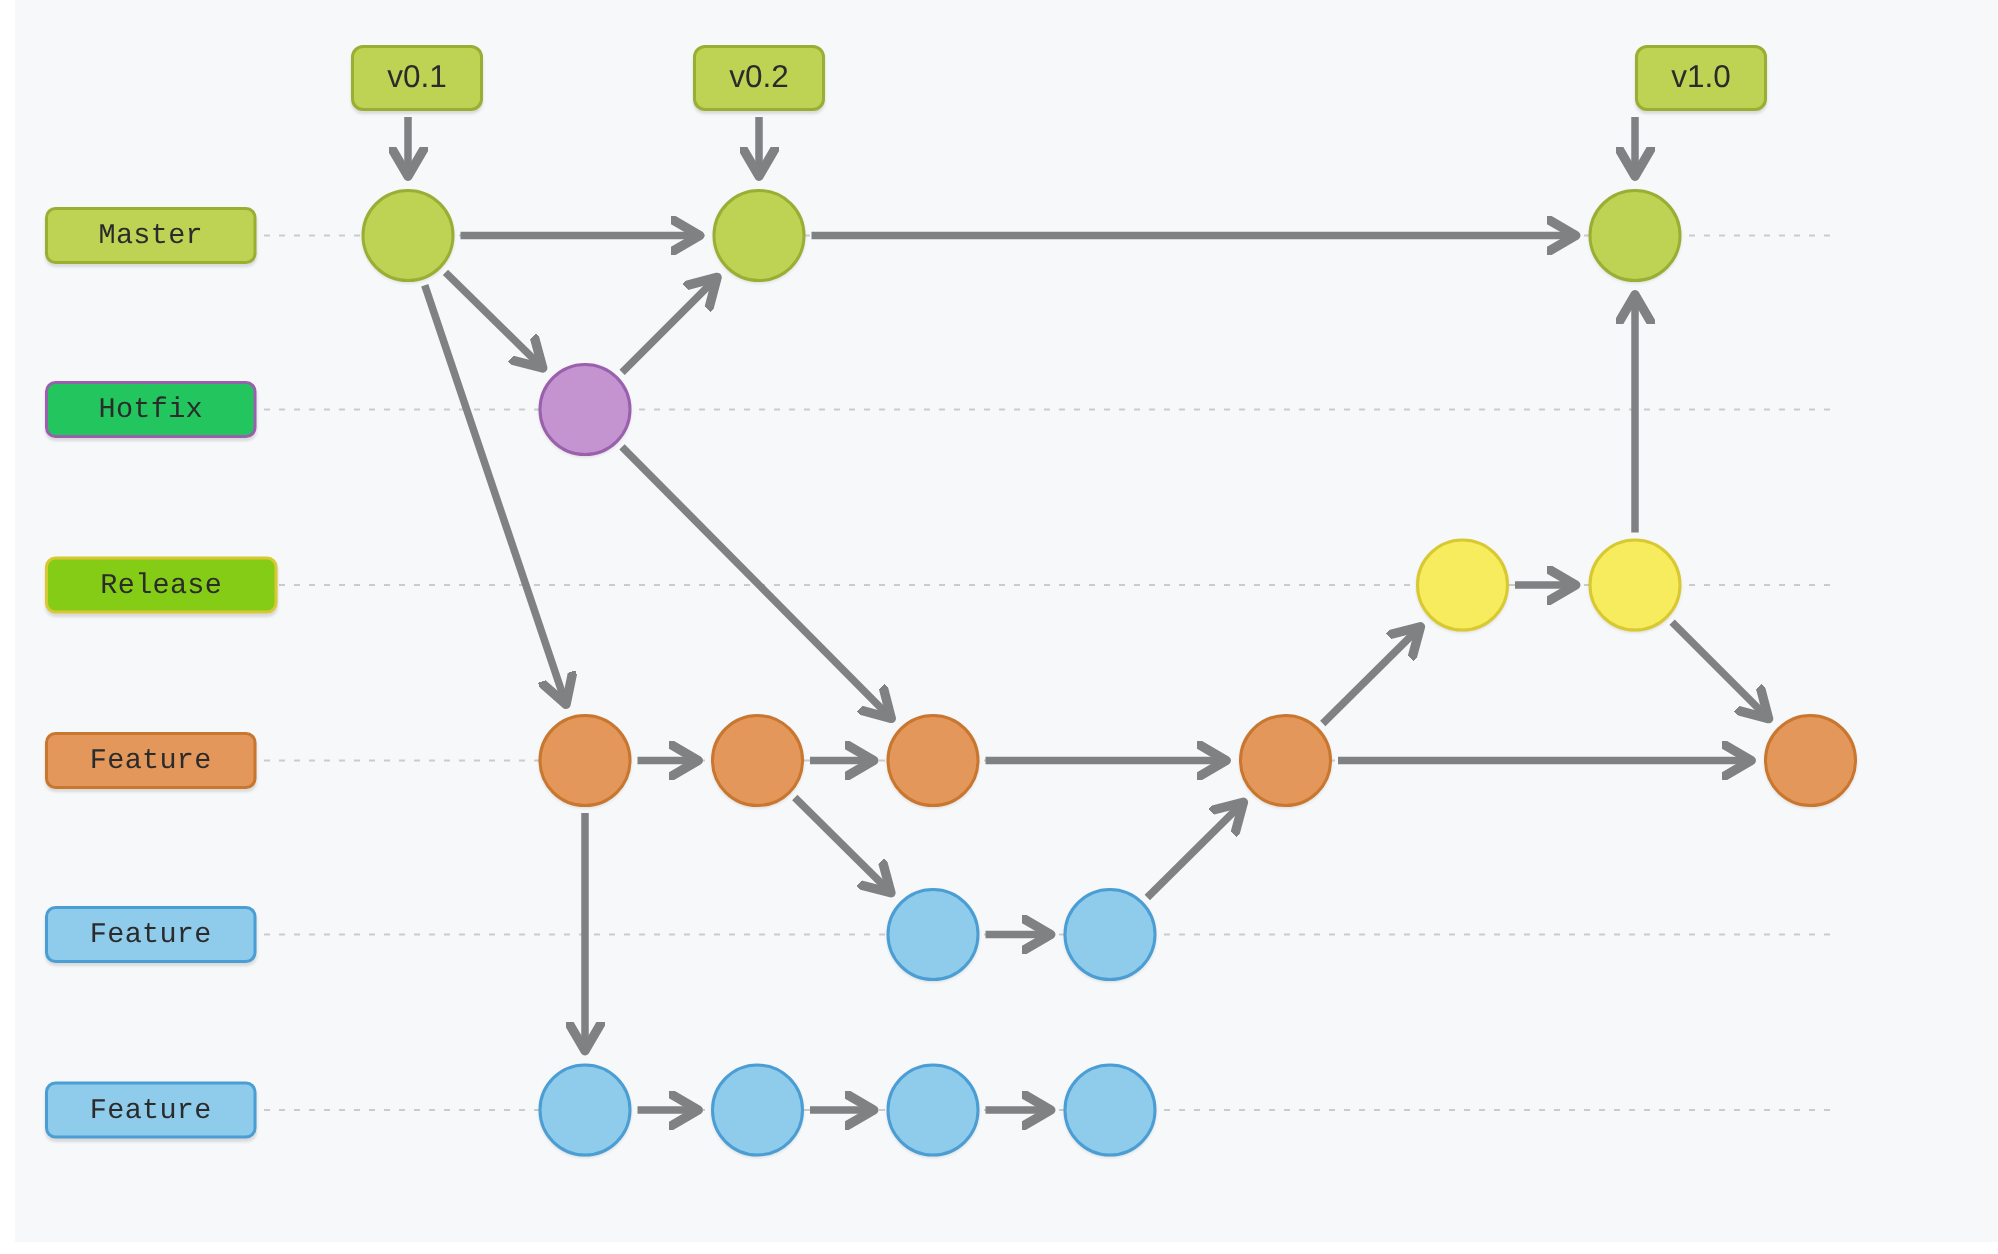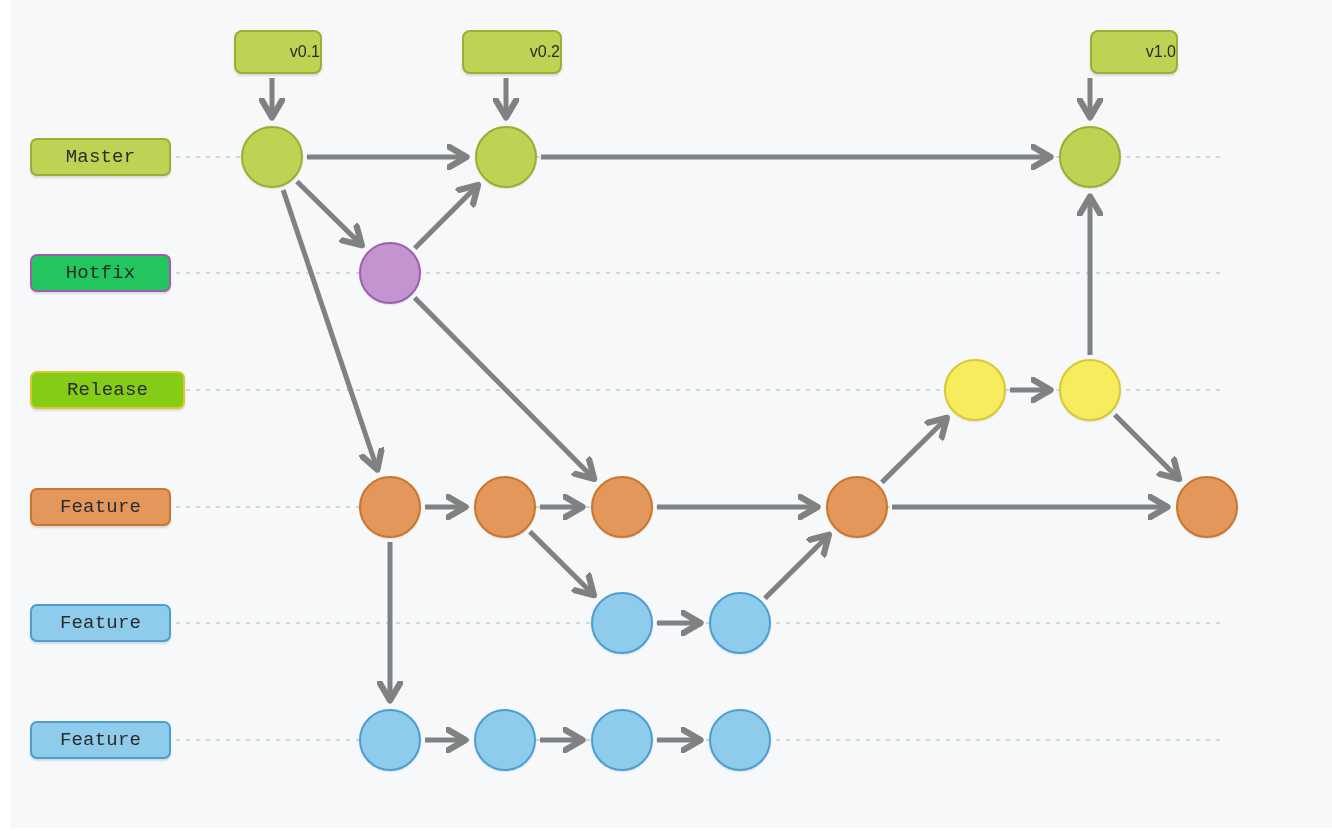--- a/index.html
+++ b/index.html
@@ -49,22 +49,22 @@
     border-width: 2px;
     letter-spacing: 0.2px;
     box-shadow: 0 2px 2px rgba(0,0,0,0.12);
     font-family: Liberation Mono, monospace;
   }
   .tag-box {
     position: absolute;
     box-sizing: border-box;
     height: 44px;
     line-height: 40px;
-    text-align: right;
-    font-size: 16px;
+    text-align: center;
+    font-size: 21px;
     color: #2b2b2b;
     border-radius: 8px;
     border: 2px solid #9aae34;
     background: #bed253;
     box-shadow: 0 2px 2px rgba(0,0,0,0.12);
   }
   .node {
     position: absolute;
     box-sizing: border-box;
     border-radius: 50%;
@@ -125,21 +125,21 @@
   <div id="lane-labels">
       <div class="lane-label" style="left: 30px; top: 138px; width: 141px; background: rgb(190, 210, 83); border-color: rgb(154, 174, 52);">Master</div>
       <div class="lane-label" style="left: 30px; top: 254px; width: 141px; background: #22c55e; border-color: rgb(155, 96, 173);">Hotfix</div>
       <div class="lane-label" style="left: 30px; top: 371px; width: 155px; background: #84cc16; border-color: rgb(217, 201, 48);">Release</div>
       <div class="lane-label" style="left: 30px; top: 488px; width: 141px; background: rgb(227, 151, 90); border-color: rgb(201, 118, 47);">Feature</div>
       <div class="lane-label" style="left: 30px; top: 604px; width: 141px; background: rgb(143, 203, 235); border-color: rgb(74, 158, 212);">Feature</div>
       <div class="lane-label" style="left: 30px; top: 721px; width: 141px; background: rgb(143, 203, 235); border-color: rgb(74, 158, 212);">Feature</div>
     </div>
   <div id="tag-boxes">
       <div class="tag-box" style="left: 234px; top: 30px; width: 88px;">v0.1</div>
-      <div class="tag-box" style="left: 462px; top: 30px; width: 100px;">v0.2</div>
+      <div class="tag-box" style="left: 462px; top: 30px; width: 88px;">v0.2</div>
       <div class="tag-box" style="left: 1046px; top: 30px; width: 88px; margin-left: 44px;">v1.0</div>
     </div>
   <div id="nodes">
       <div class="node" style="left: 241px; top: 126px; width: 62px; height: 62px; background: rgb(190, 210, 83); border-color: rgb(154, 174, 52);"></div>
       <div class="node" style="left: 475px; top: 126px; width: 62px; height: 62px; background: rgb(190, 210, 83); border-color: rgb(154, 174, 52);"></div>
       <div class="node" style="left: 1059px; top: 126px; width: 62px; height: 62px; background: rgb(190, 210, 83); border-color: rgb(154, 174, 52);"></div>
       <div class="node" style="left: 359px; top: 242px; width: 62px; height: 62px; background: rgb(195, 148, 208); border-color: rgb(155, 96, 173);"></div>
       <div class="node" style="left: 944px; top: 359px; width: 62px; height: 62px; background: rgb(247, 235, 94); border-color: rgb(217, 201, 48);"></div>
       <div class="node" style="left: 1059px; top: 359px; width: 62px; height: 62px; background: rgb(247, 235, 94); border-color: rgb(217, 201, 48);"></div>
       <div class="node" style="left: 359px; top: 476px; width: 62px; height: 62px; background: rgb(227, 151, 90); border-color: rgb(201, 118, 47);"></div>

